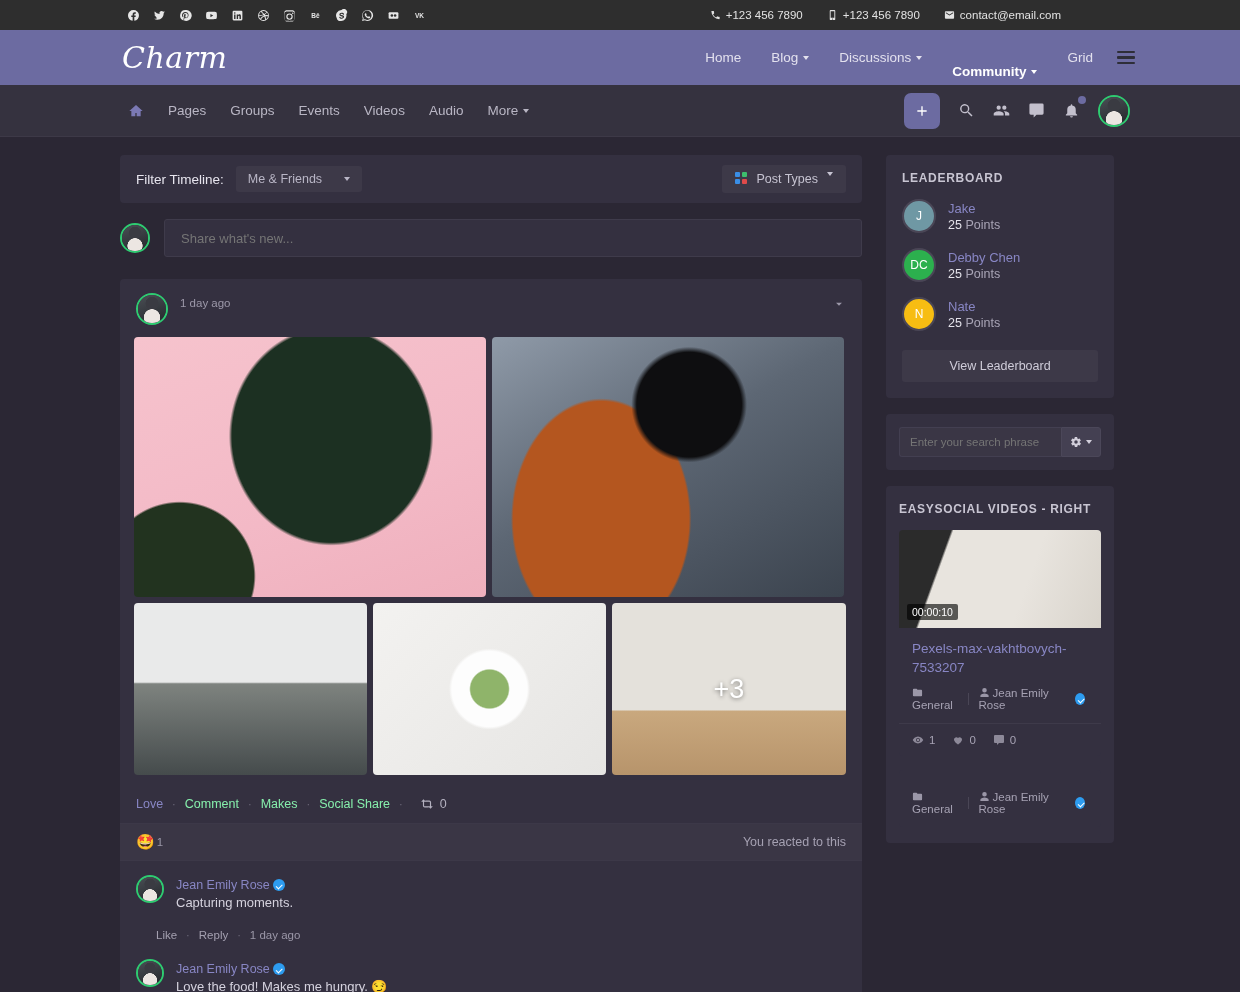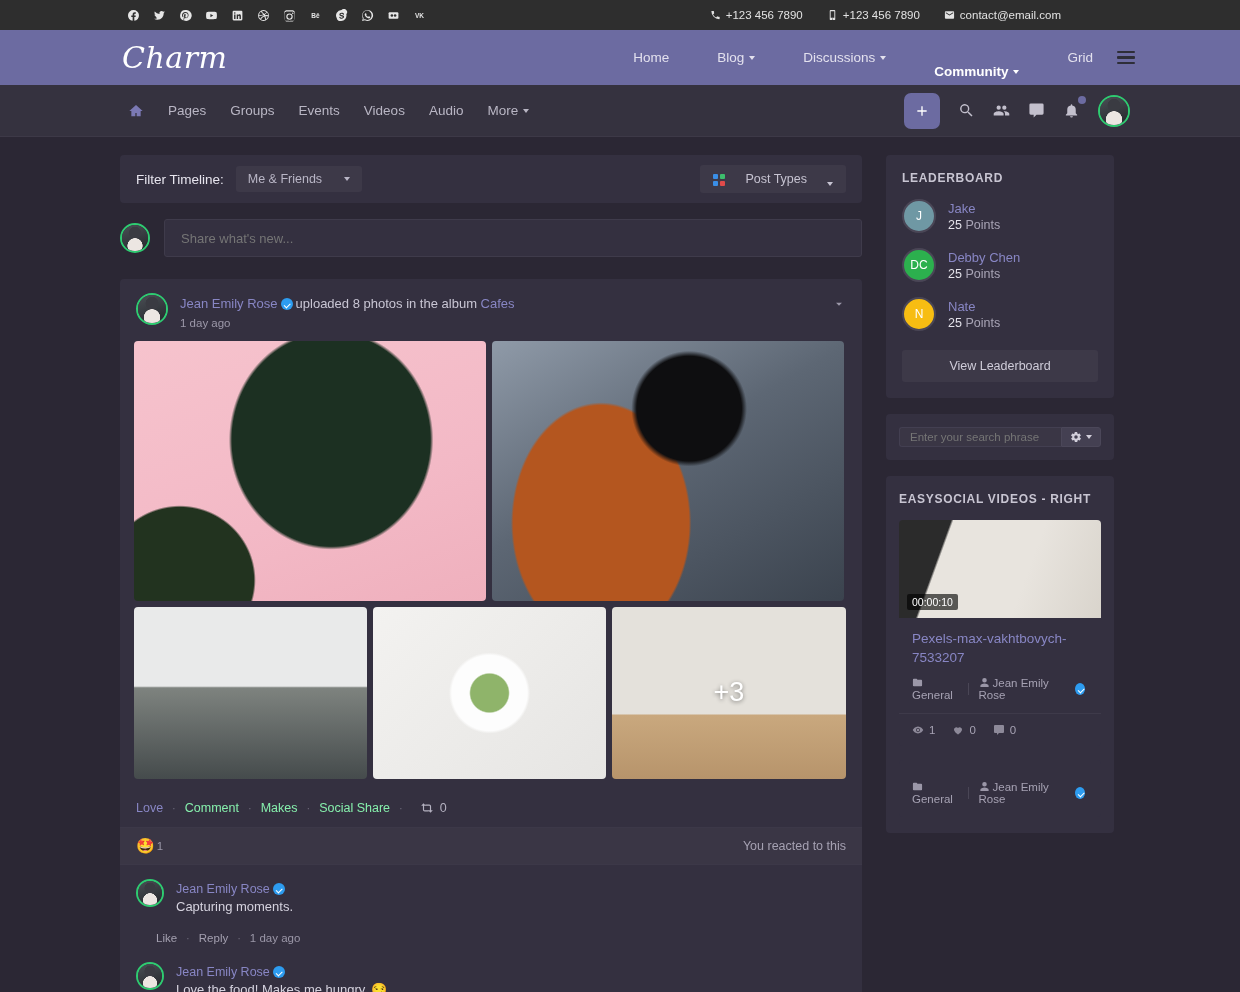--- a/index.html
+++ b/index.html
@@ -32,21 +32,21 @@
   
   .brandbar {
     height: 55px; background: #6c6ba1;
     display: flex; align-items: center; padding: 0 0 0 122px;
   }
   .logo {
     font-family: "DejaVu Serif", serif;
     font-style: italic; font-size: 30px; color: #fff;
     letter-spacing: .5px; cursor: pointer; line-height: 1;
   }
-  .mainnav { margin-left: auto; display: flex; align-items: center; gap: 48px; margin-right: 24px; }
+  .mainnav { margin-left: auto; display: flex; align-items: center; gap: 30px; margin-right: 24px; }
   .mainnav a {
     color: #e3e1ee; font-size: 13.5px; text-decoration: none;
     display: inline-flex; align-items: center; gap: 5px; cursor: pointer;
   }
   .mainnav a.active { color: #fff; font-weight: bold; margin-top: 28px; }
   .caret-d { width: 0; height: 0; border-left: 3.5px solid transparent; border-right: 3.5px solid transparent; border-top: 4.5px solid currentColor; display: inline-block; }
   .burger { display: flex; flex-direction: column; gap: 3px; cursor: pointer; margin-right: 105px; }
   .burger i { width: 18px; height: 2.5px; background: #2e2e38; display: block; border-radius: 1px; }
 
   
@@ -90,21 +90,21 @@
     padding: 0 16px; margin-bottom: 16px;
   }
   .filter-label { color: #e7e5ee; font-size: 13.5px; }
   .filter-select {
     margin-left: 12px; background: #3d3948; border-radius: 3px;
     padding: 6px 12px; color: #b9b6c6; font-size: 12.5px;
     display: inline-flex; align-items: center; gap: 22px; cursor: pointer;
   }
   .posttypes {
     margin-left: auto; background: #3d3948; border-radius: 3px;
-    padding: 7px 13px; display: inline-flex; align-items: flex-end; gap: 20px;
+    padding: 7px 13px; display: inline-flex; align-items: flex-start; gap: 9px;
     color: #c6c3d1; font-size: 12.5px; cursor: pointer;
   }
   .dot-grid { display: grid; grid-template-columns: 5px 5px; gap: 2px; }
   .dot-grid i { width: 5px; height: 5px; border-radius: 1px; display: block; }
 
   
   .composer { display: flex; align-items: center; gap: 14px; margin-bottom: 22px; }
   .cmp-av {
     width: 30px; height: 30px; border-radius: 50%; border: 2px solid #2ecc71;
     overflow: hidden; flex: none; background: #3c3a47;
@@ -197,21 +197,21 @@
   .lb-pts b { color: #e4e2ea; font-weight: normal; }
   .lb-btn {
     width: 100%; background: #3d3948; border: none; border-radius: 3px;
     padding: 9px 0; color: #cfccd9; font-size: 12.5px; cursor: pointer;
     font-family: "Liberation Sans", sans-serif; margin-top: 4px;
   }
 
   .searchrow { display: flex; }
   .searchrow input {
     flex: 1; background: #3a3645; border: 1px solid #433f51;
-    border-right: none; border-radius: 3px 0 0 3px; height: 20px;
+    border-right: none; border-radius: 3px 0 0 3px; height: 30px;
     padding: 0 10px; color: #9793a4; font-size: 11.5px; outline: none;
     font-family: "Liberation Sans", sans-serif; min-width: 0;
   }
   .search-gear {
     background: #444052; border: 1px solid #4b4759; border-radius: 0 3px 3px 0;
     padding: 0 8px; display: flex; align-items: center; gap: 4px;
     color: #d2cfdb; cursor: pointer;
   }
   .search-gear svg { width: 12px; height: 12px; fill: currentColor; }
 
@@ -466,24 +466,20 @@
         </div>
       <input class="cmp-input" placeholder="Share what's new..." style="">
     </div>
 
     <div class="post">
       <div class="post-head">
         <div class="post-av">
             <div class="img-person" style="width:100%;height:100%"></div>
           </div>
         <div class="post-meta">
-          <div class="post-line1">
-            <span class="uname">Jean Emily Rose</span><span class="verified"></span><span>uploaded 8 photos in the album</span>
-            <span class="albumlink">Cafes</span>
-          </div>
           <div class="post-time">1 day ago</div>
         </div>
         <span class="chev"><svg viewBox="0 0 24 24">
               <path d="M7 10l5 5 5-5z"></path>
             </svg></span>
       </div>
 
       <div class="photos">
         <div class="prow">
           <div class="ph img-plant" style="width:352px;height:260px"></div>

